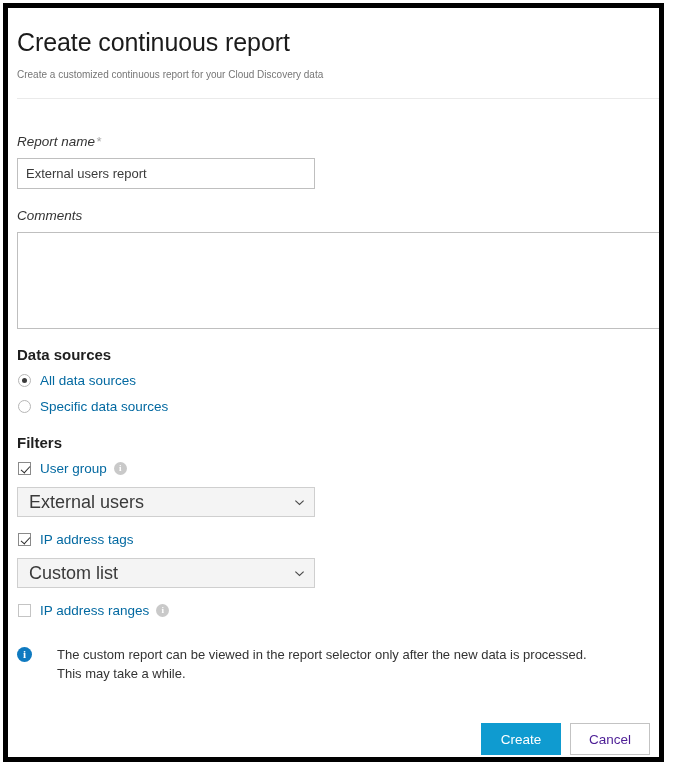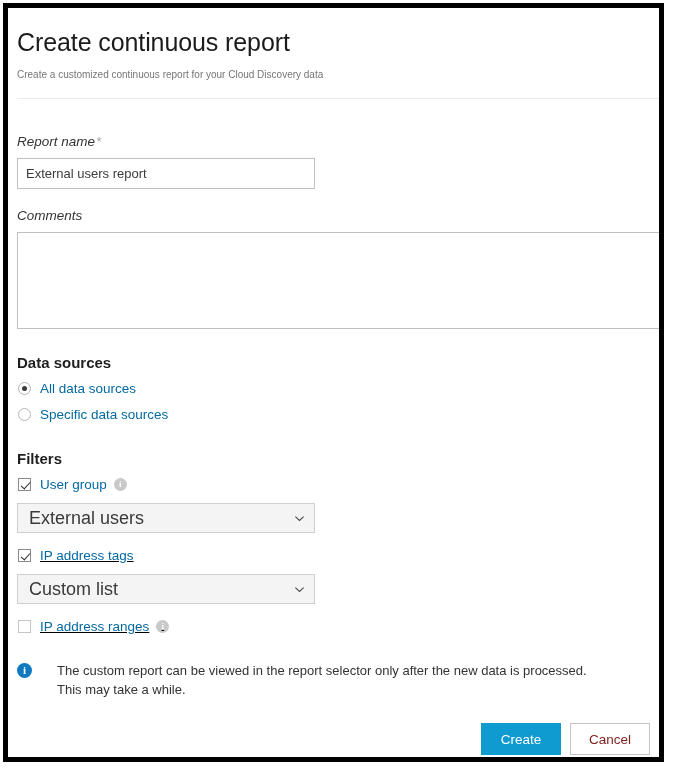--- a/index.html
+++ b/index.html
@@ -254,28 +254,28 @@
   }
   .btn-primary {
     background: #0f9bd0;
     border: 1px solid #0f9bd0;
     color: #ffffff;
     margin-left: 17px;
   }
   .btn-secondary {
     background: #ffffff;
     border: 1px solid #c3c3c3;
-    color: #7f1d1d;
+    color: #4c1d95;
   }
 
   .mt-24 { margin-top: 24px; }
-  .mt-12 { margin-top: 12px; text-decoration: underline; }
+  .mt-12 { margin-top: 12px; }
   .mt-8  { margin-top: 8px; }
   .mt-5  { margin-top: 5px; }
-  .mt-16 { margin-top: 24px; }
+  .mt-16 { margin-top: 16px; }
   .mt-18 { margin-top: 18px; }
   .mt-34 { margin-top: 34px; }
 </style>
 </head>
 <body>
 
 <div class="dialog-card">
   <div class="card-inner">
 
     <h1 class="page-title">Create continuous report</h1>

